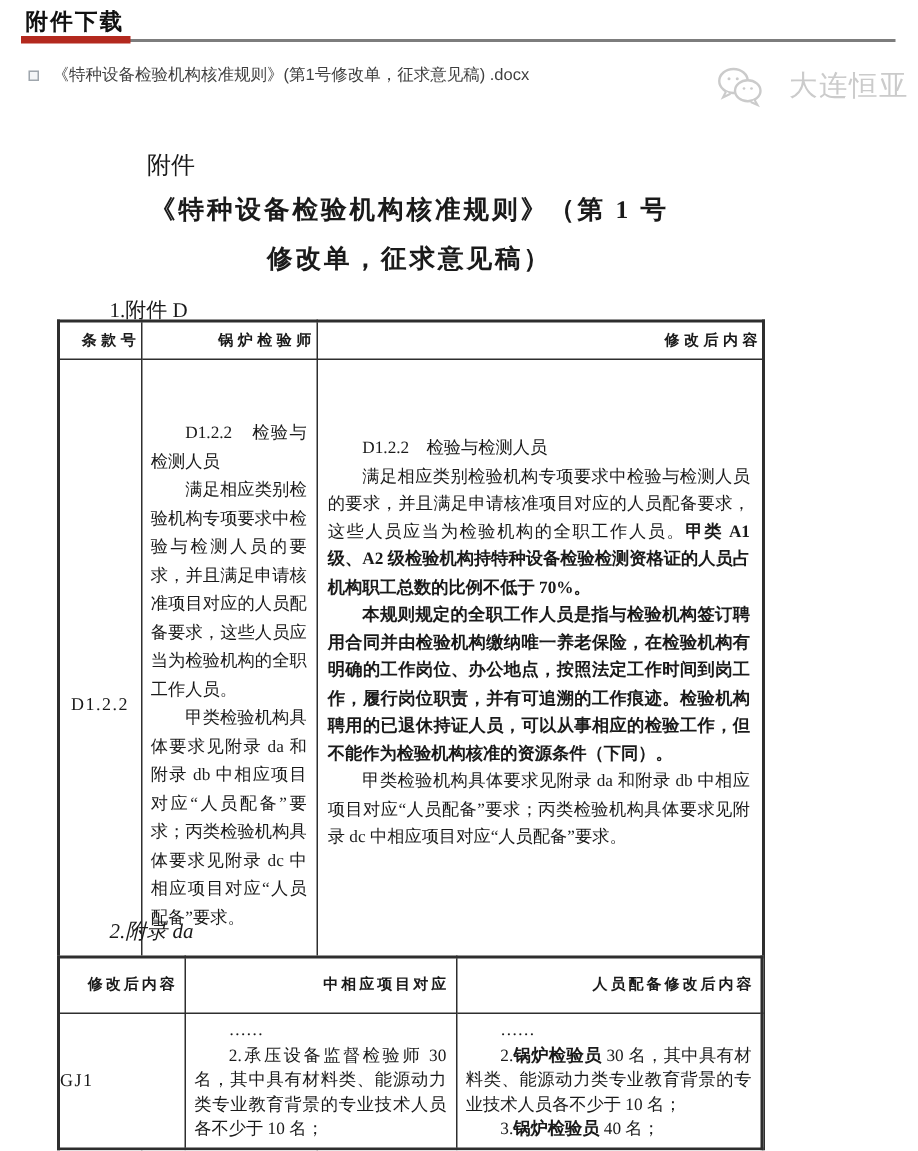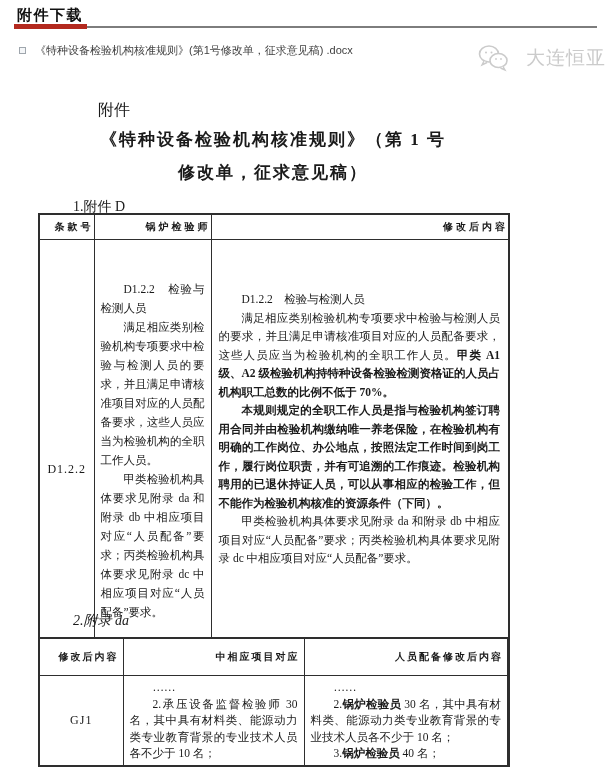--- a/index.html
+++ b/index.html
@@ -34,21 +34,21 @@
   th,td{border:1px solid var(--table-border,#2e2e2e);padding:0;vertical-align:top;overflow:hidden;}
   th{font-weight:bold;font-size:10px;letter-spacing:3px;vertical-align:middle;text-align:right;}
   .t1{left:38px;top:213px;width:470px;}
   .t2{left:38px;top:637px;width:469px;}
   .t1 th{height:24px;}
   .t2 th{height:34px;letter-spacing:2px;line-height:16px;padding:1px 4px;}
   .t1 td{height:363px;}
   .t2 td{height:84px;}
 
   td.clause{text-align:center;font-size:12px;padding-top:222px;letter-spacing:1px;}
-  td.code{text-align:center;vertical-align:middle;font-size:12px;letter-spacing:1px;}
+  td.code{text-align:left;vertical-align:middle;font-size:12px;letter-spacing:1px;}
   td.orig1{padding:40px 6px 4px;font-size:11.5px;line-height:19px;}
   td.mod1{padding:50px 8px 4px 7px;font-size:11.5px;line-height:18.5px;}
   td.orig2,td.mod2{padding:3px 6px 2px;font-size:11.5px;line-height:16.5px;}
   td p{margin:0;text-align:justify;font-family:Liberation Serif, serif;}
   p.indent{text-indent:2em;}
   .b{font-weight:bold;}
 </style>
 </head>
 <body>
 

